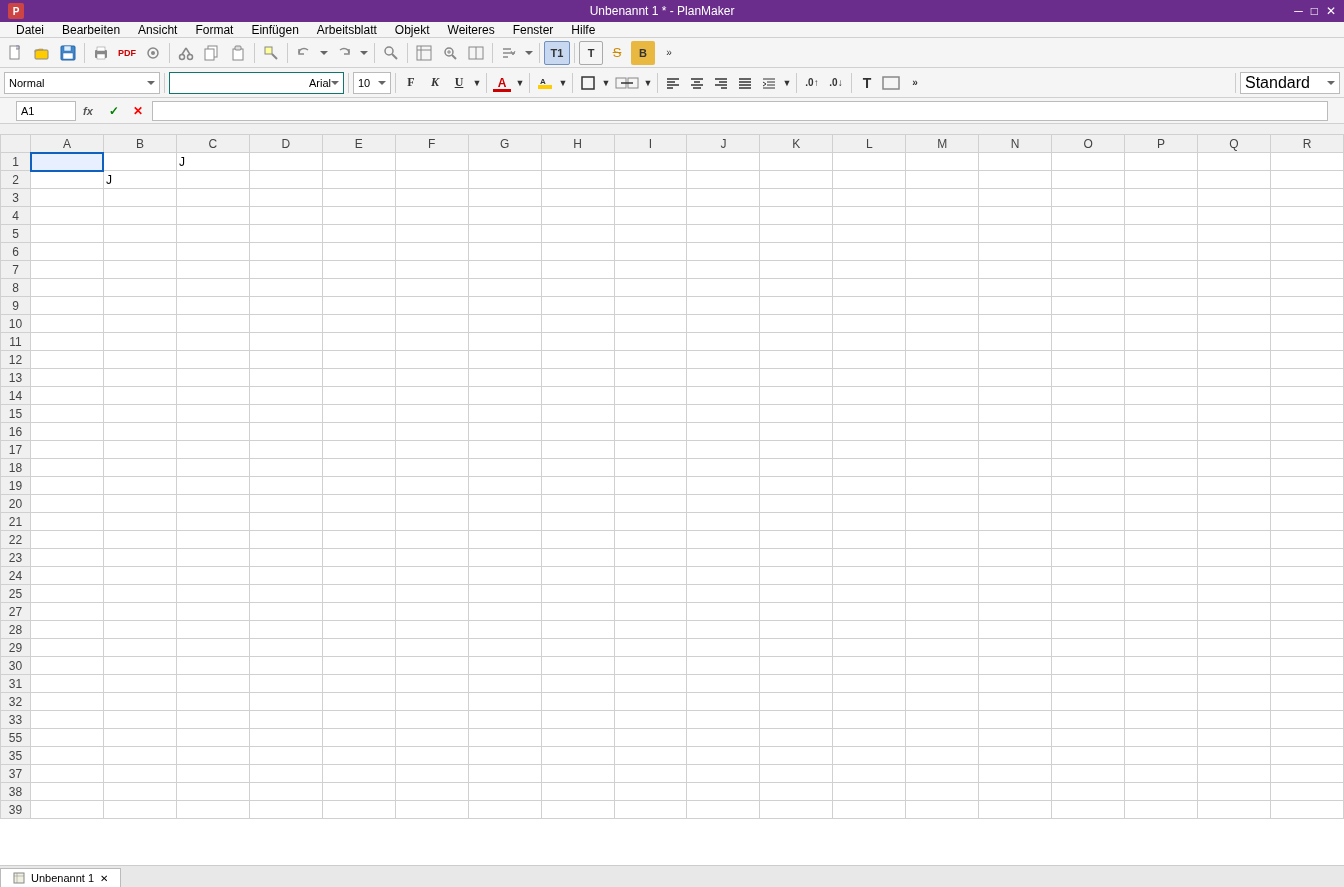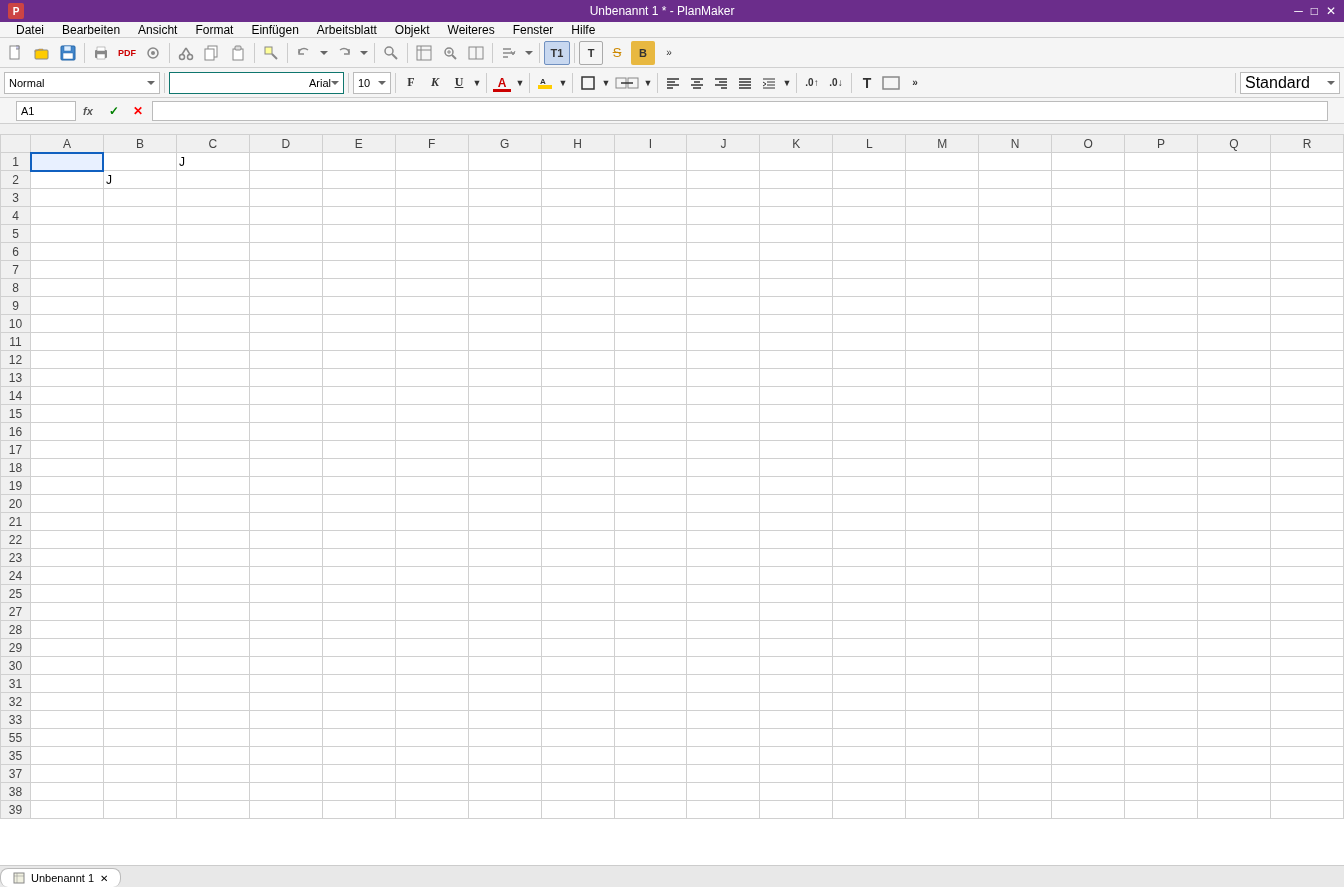--- a/index.html
+++ b/index.html
@@ -133,21 +133,21 @@
     }
     .sheet-tab {
       padding: 3px 12px;
       border: 1px solid #bbb;
       border-bottom: none;
       background: #e0e0e0;
       cursor: pointer;
       font-size: 11px;
       display: flex; align-items: center; gap: 6px;
     }
-    .sheet-tab.active { background: white; border-radius: 8px; }
+    .sheet-tab.active { background: white; }
 
     
     #spreadsheet-container {
       position: absolute;
       top: 134px; left: 0; right: 0; bottom: 22px;
       overflow: auto;
       background: white;
     }
     #spreadsheet {
       border-collapse: collapse;

